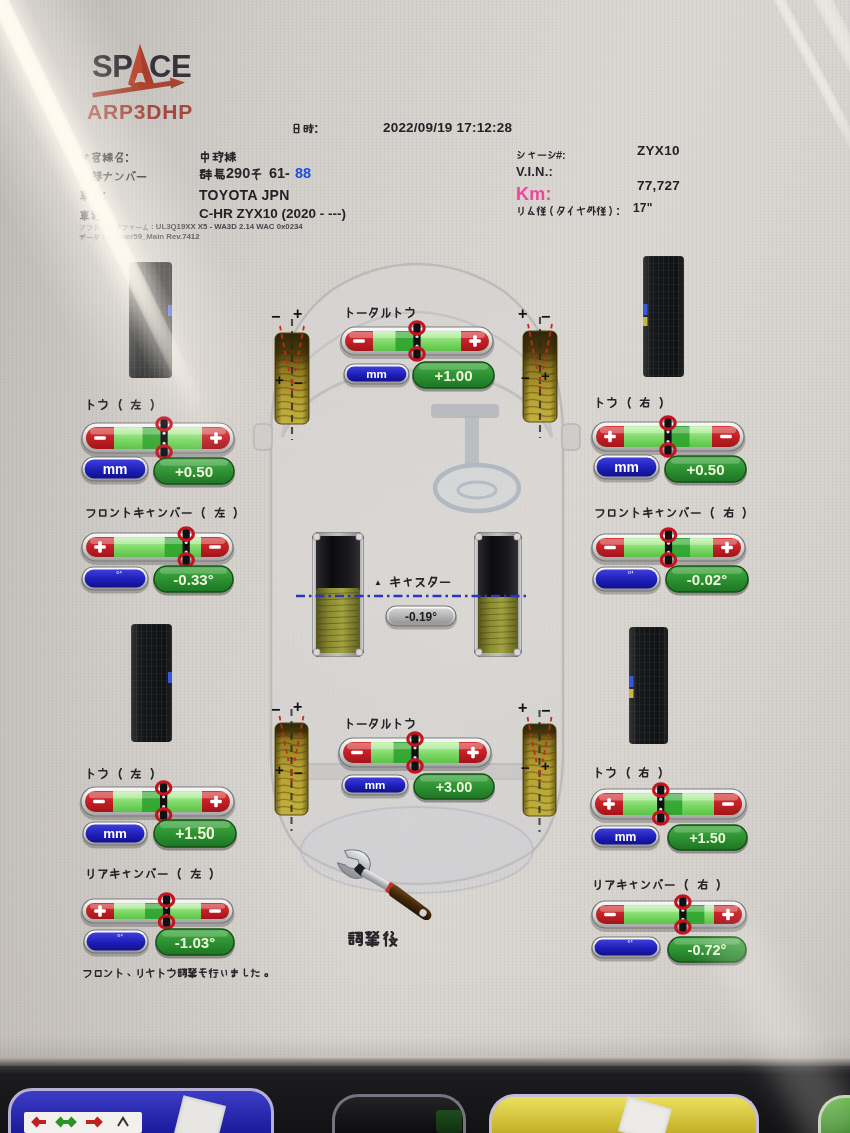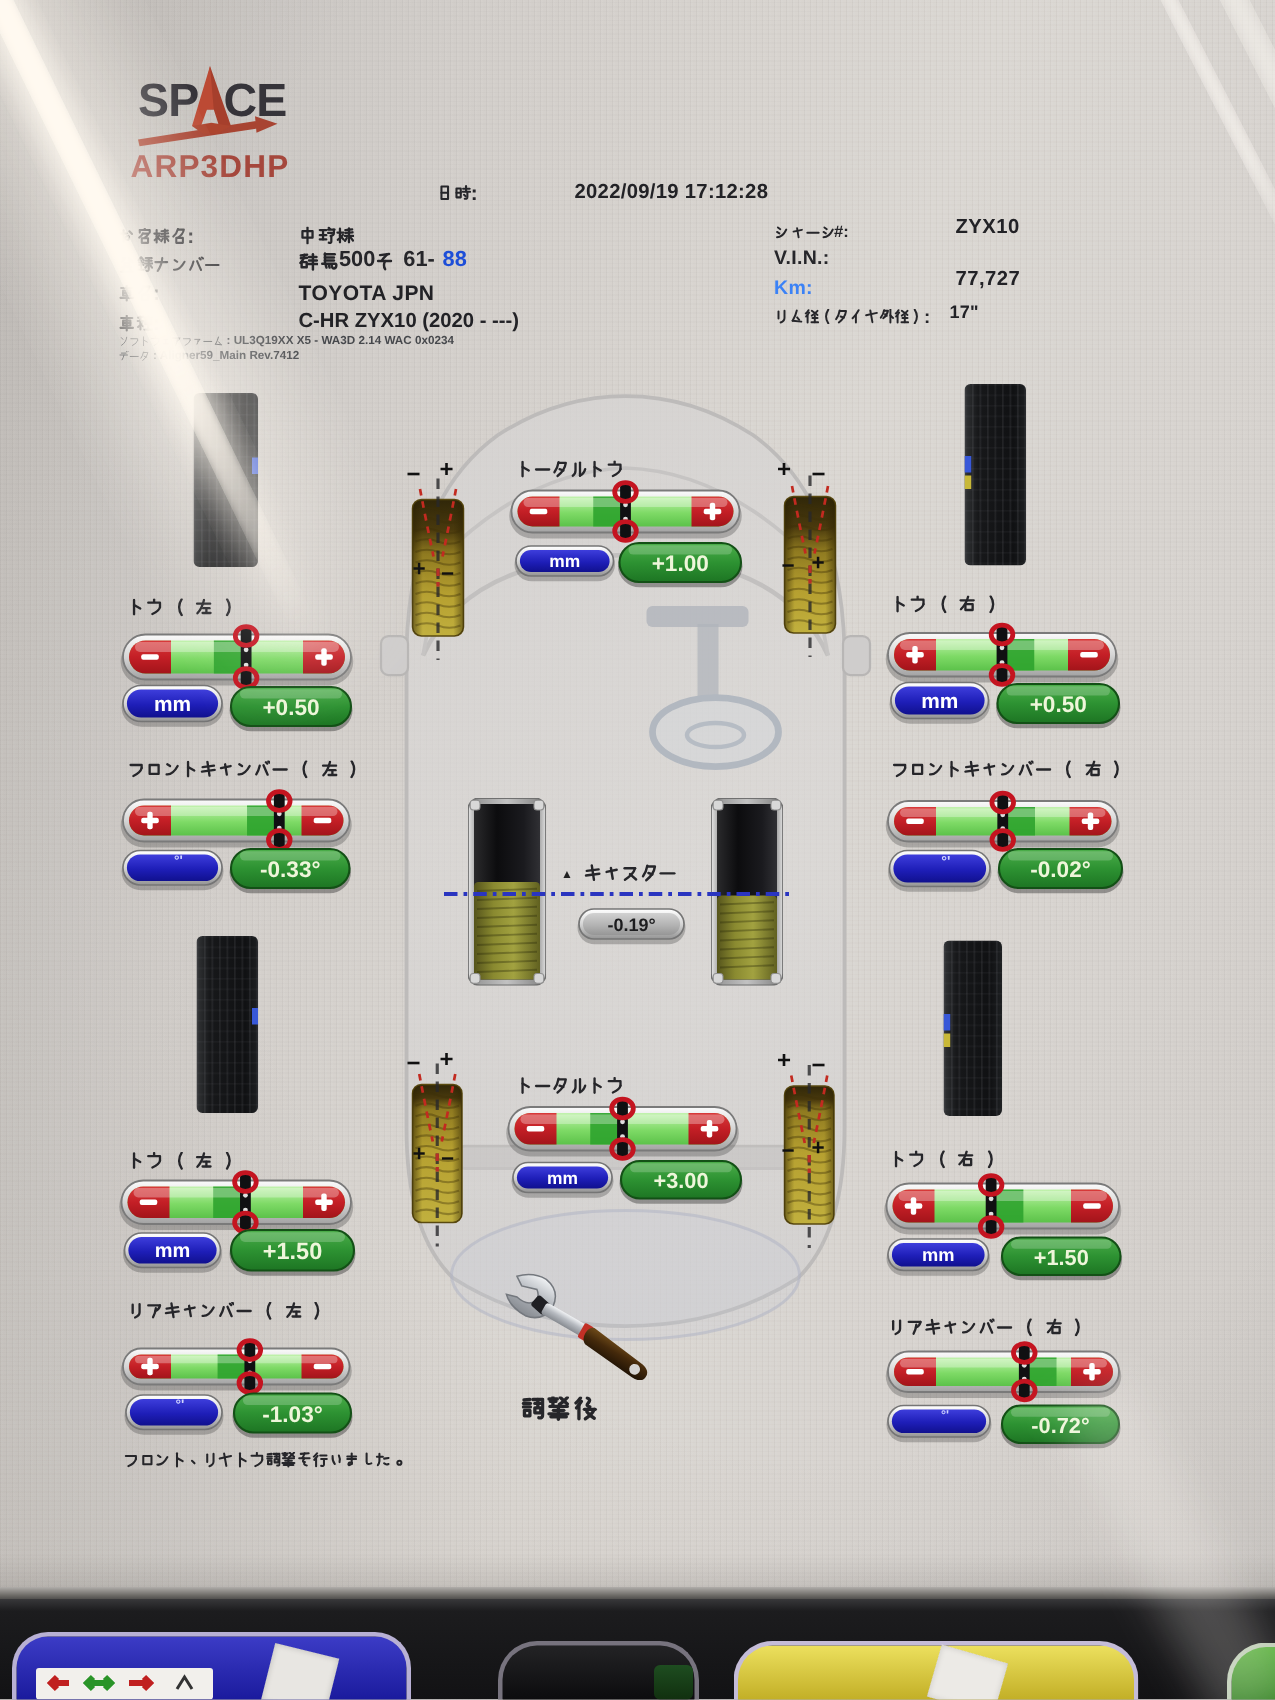--- a/index.html
+++ b/index.html
@@ -166,21 +166,21 @@
     <svg width="13" height="13" viewBox="0 0 100 100" style="margin:0 0.26px;flex:none" fill="none" stroke="#26262a" stroke-width="12.6" stroke-linecap="round" stroke-linejoin="round">
       <path d="M28 8 V60"></path>
       <path d="M28 12 H78"></path>
       <path d="M28 28 H74"></path>
       <path d="M28 44 H74"></path>
       <path d="M14 60 H80 Q88 60 86 72 Q84 86 70 84"></path>
       <path d="M32 68 L36 80"></path>
       <path d="M48 68 L52 80"></path>
       <path d="M62 68 L66 80"></path>
     </svg>
-    <span style="font-family:'Liberation Sans',sans-serif;font-size:14.5px;font-weight:700;color:#26262a;line-height:13px;position:relative;top:-1px;">500</span>
+    <span style="font-family:'Liberation Sans',sans-serif;font-size:14.5px;font-weight:700;color:#26262a;line-height:13px;position:relative;top:-1px;">290</span>
     <svg width="13" height="13" viewBox="0 0 100 100" style="margin:0 0.26px;flex:none" fill="none" stroke="#26262a" stroke-width="12.6" stroke-linecap="round" stroke-linejoin="round">
       <path d="M26 16 L72 10"></path>
       <path d="M62 12 Q40 34 36 44"></path>
       <path d="M16 46 H82"></path>
       <path d="M52 46 Q40 68 52 88"></path>
     </svg>
     <span style="display:inline-block;width:5.2px;"></span>
     <span style="font-family:'Liberation Sans',sans-serif;font-size:14.5px;font-weight:700;color:#26262a;line-height:13px;position:relative;top:-1px;">61-</span>
     <span style="display:inline-block;width:5.2px;"></span>
     <span style="font-family:'Liberation Sans',sans-serif;font-size:14.5px;font-weight:700;color:#1d4ed8;line-height:13px;position:relative;top:-1px;">88</span>
@@ -314,21 +314,21 @@
       <path d="M20 46 L36 56"></path>
       <path d="M20 82 Q58 82 82 30"></path>
     </svg>
   </div>
 <div style="position:absolute;left:556px;top:149px;font-family:'Liberation Sans',sans-serif;font-size:11px;font-weight:700;color:#26262a;white-space:nowrap;line-height:1.1;">#:</div>
 
 <div style="position:absolute;left:637px;top:144px;font-family:'Liberation Sans',sans-serif;font-size:13.5px;font-weight:700;color:#222226;letter-spacing:0.3px;white-space:nowrap;line-height:1.1;">ZYX10</div>
 
 <div style="position:absolute;left:516px;top:165px;font-family:'Liberation Sans',sans-serif;font-size:13px;font-weight:700;color:#26262a;letter-spacing:0.2px;white-space:nowrap;line-height:1.1;">V.I.N.:</div>
 
-<div style="position:absolute;left:516px;top:185px;font-family:'Liberation Sans',sans-serif;font-size:13px;font-weight:700;color:#3b82f6;letter-spacing:0.2px;white-space:nowrap;line-height:1.1;">Km:</div>
+<div style="position:absolute;left:516px;top:185px;font-family:'Liberation Sans',sans-serif;font-size:18px;font-weight:700;color:#ec4899;letter-spacing:0.2px;white-space:nowrap;line-height:1.1;">Km:</div>
 
 <div style="position:absolute;left:637px;top:179px;font-family:'Liberation Sans',sans-serif;font-size:13.5px;font-weight:700;color:#222226;letter-spacing:0.3px;white-space:nowrap;line-height:1.1;">77,727</div>
 
 <div style="position:absolute;left:516px;top:206px;height:10px;display:flex;align-items:center;white-space:nowrap;">
     <svg width="10" height="10" viewBox="0 0 100 100" style="margin:0 0.0px;flex:none" fill="none" stroke="#26262a" stroke-width="13.049999999999999" stroke-linecap="round" stroke-linejoin="round">
       <path d="M30 16 V64"></path>
       <path d="M70 12 V60 Q70 80 44 90"></path>
     </svg>
     <svg width="10" height="10" viewBox="0 0 100 100" style="margin:0 0.0px;flex:none" fill="none" stroke="#26262a" stroke-width="13.049999999999999" stroke-linecap="round" stroke-linejoin="round">
       <path d="M52 10 Q44 46 24 78"></path>

